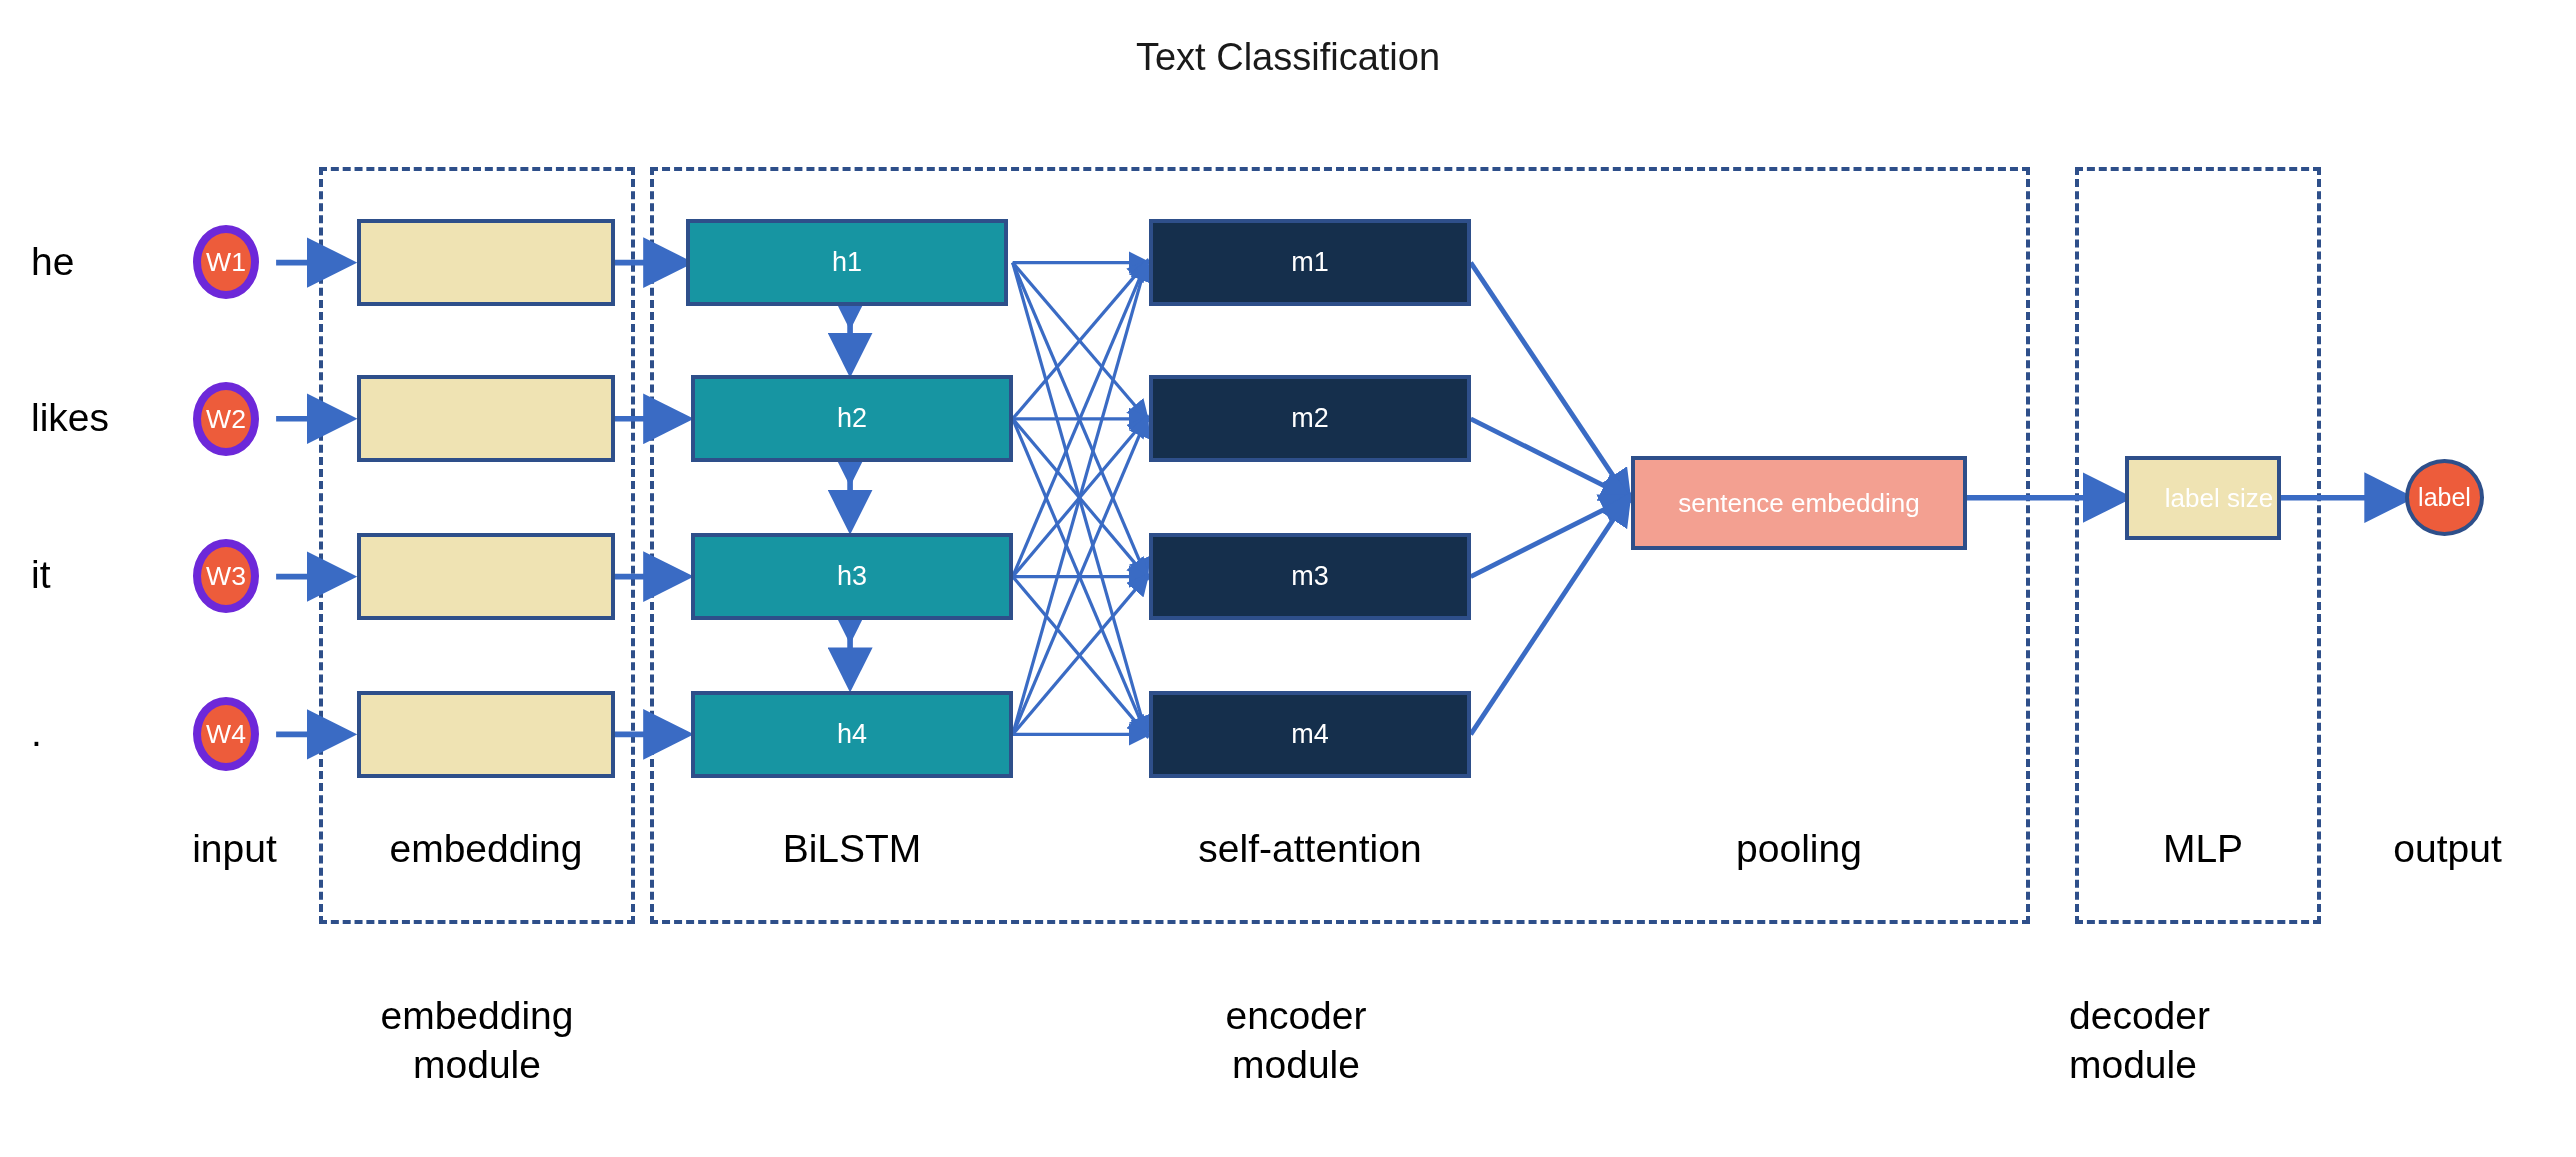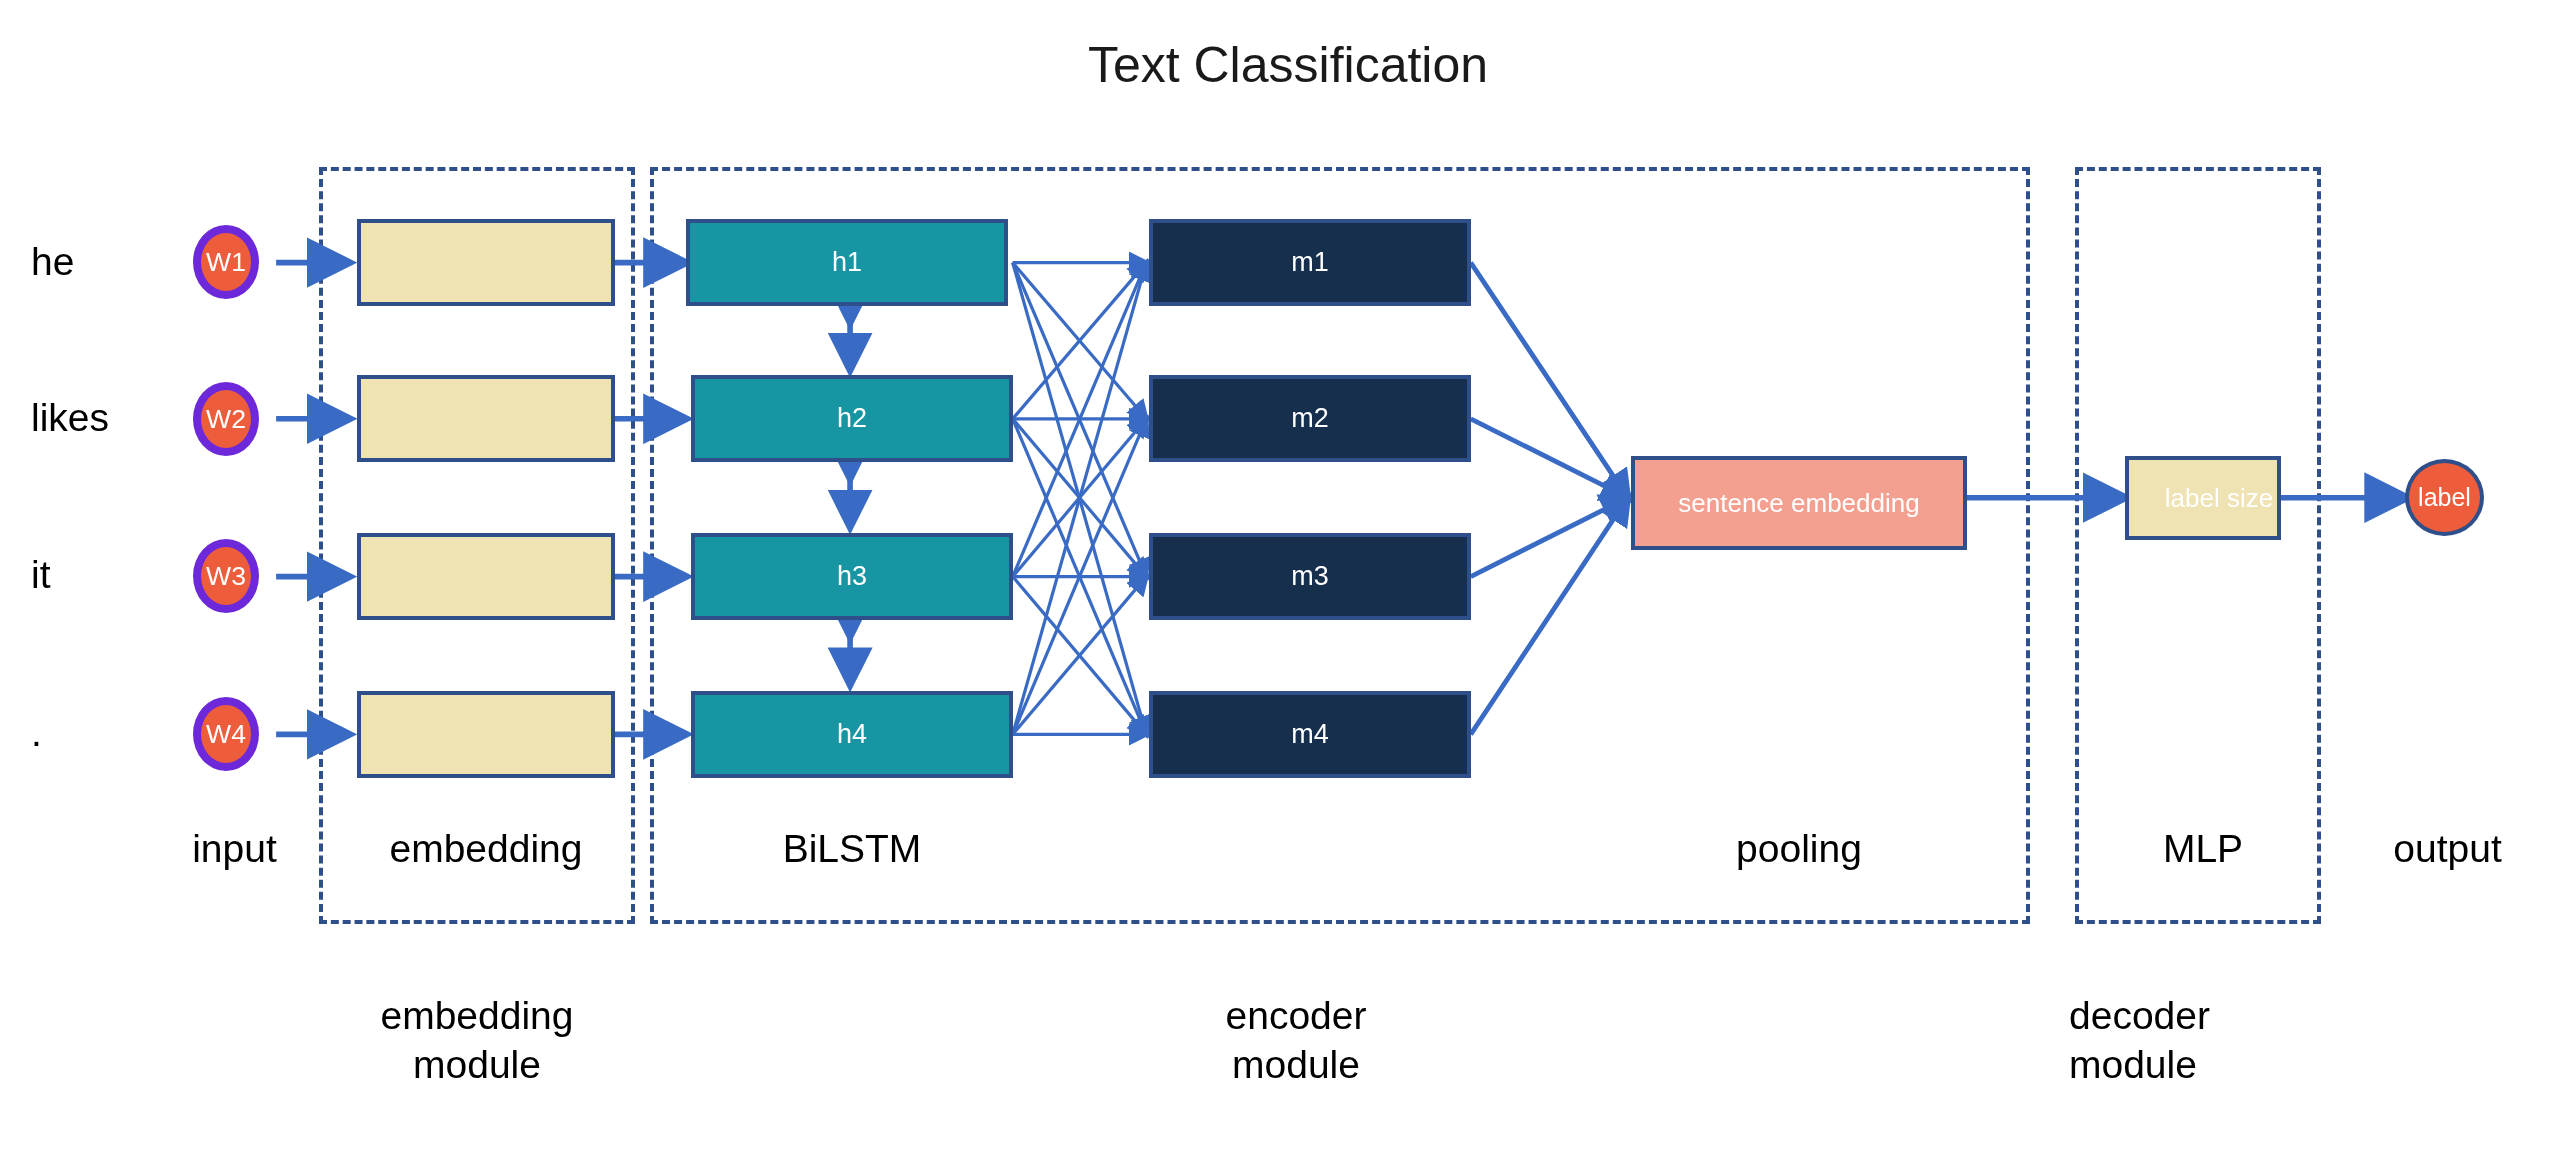--- a/index.html
+++ b/index.html
@@ -19,21 +19,21 @@
     overflow: hidden;
   }
 
   
   .title {
     position: absolute;
     left: 0;
     top: 36px;
     width: 2576px;
     text-align: center;
-    font-size: 50px;
+    font-size: 38px;
     font-weight: 400;
     color: #1a1a1a;
     letter-spacing: 0px;
   }
 
   
   #wires {
     position: absolute;
     left: 0; top: 0;
     width: 2576px;
@@ -230,20 +230,21 @@
 
   <div class="node pool" style="left:1631px; top:456px; width:336px; height:94px;">sentence embedding</div>
 
   <div class="node mlp" style="left:2125px; top:456px; width:156px; height:84px;padding-left:32px;">label size</div>
 
   <div class="outnode" style="left:2405px; top:459px;">label</div>
 
   <div class="caption" style="left:158px; top:829px; width:153px;">input</div>
   <div class="caption" style="left:333px; top:829px; width:306px;">embedding</div>
   <div class="caption" style="left:699px; top:829px; width:306px;">BiLSTM</div>
+  <div class="caption" style="left:1125px; top:829px; width:370px;">self-attention</div>
   <div class="caption" style="left:1631px; top:829px; width:336px;">pooling</div>
   <div class="caption" style="left:2120px; top:829px; width:166px;">MLP</div>
   <div class="caption" style="left:2335px; top:829px; width:225px;">output</div>
 
   <div class="modcap" style="left:319px; top:992px; width:316px; text-align:center;">embedding
 module</div>
   <div class="modcap" style="left:1127px; top:992px; width:338px; text-align:center;">encoder
 module</div>
   <div class="modcap" style="left:2069px; top:992px; width:338px; text-align:left;">decoder
 module</div>

